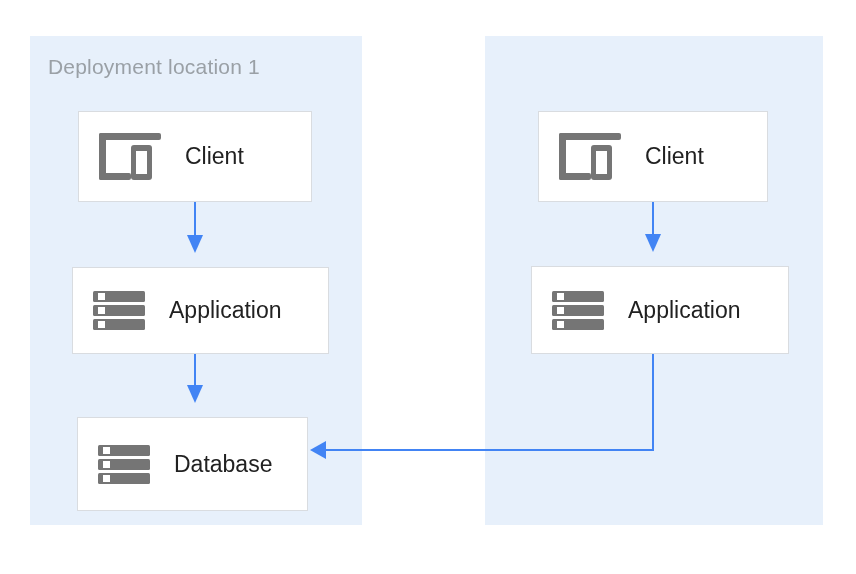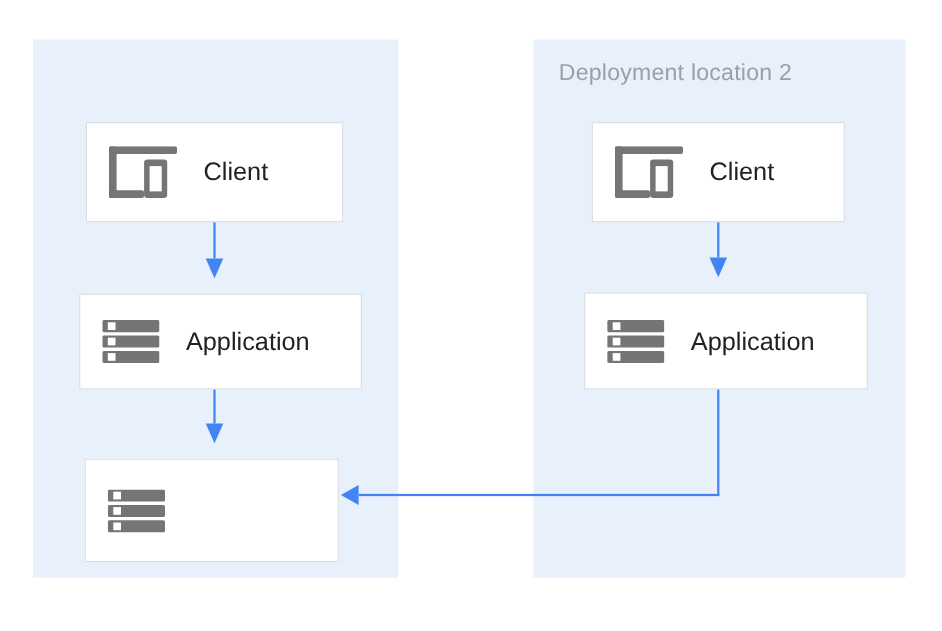--- a/index.html
+++ b/index.html
@@ -85,21 +85,21 @@
   .e4-head  { left: 310px; top: 441px; }
 </style>
 </head>
 <body>
 
 <div class="canvas">
 
   <div class="panel p1"></div>
   <div class="panel p2"></div>
 
-  <div class="panel-title t2">Deployment location 2</div>
+  <div class="panel-title t1">Deployment location 1</div>
 
   <div class="edge-line e1-line"></div>
   <div class="head-down e1-head"></div>
 
   <div class="edge-line e2-line"></div>
   <div class="head-down e2-head"></div>
 
   <div class="edge-line e3-line"></div>
   <div class="head-down e3-head"></div>
 
@@ -142,20 +142,21 @@
         <rect x="0" y="0" width="52" height="11" rx="1.5"></rect>
         <rect x="0" y="14" width="52" height="11" rx="1.5"></rect>
         <rect x="0" y="28" width="52" height="11" rx="1.5"></rect>
       </g>
       <g fill="#FFFFFF">
         <rect x="5" y="2" width="7" height="7"></rect>
         <rect x="5" y="16" width="7" height="7"></rect>
         <rect x="5" y="30" width="7" height="7"></rect>
       </g>
     </svg>
+    <span class="label">Database</span>
   </div>
 
   <div class="node n-client2">
     <svg class="icon" width="62" height="47" viewBox="0 0 62 47" aria-hidden="true">
       <g fill="#757575">
         <rect x="0" y="0" width="62" height="7" rx="2"></rect>
         <rect x="0" y="0" width="7" height="47" rx="2"></rect>
         <rect x="0" y="40" width="32" height="7" rx="2"></rect>
         <rect x="32" y="12" width="21" height="35" rx="3"></rect>
       </g>

